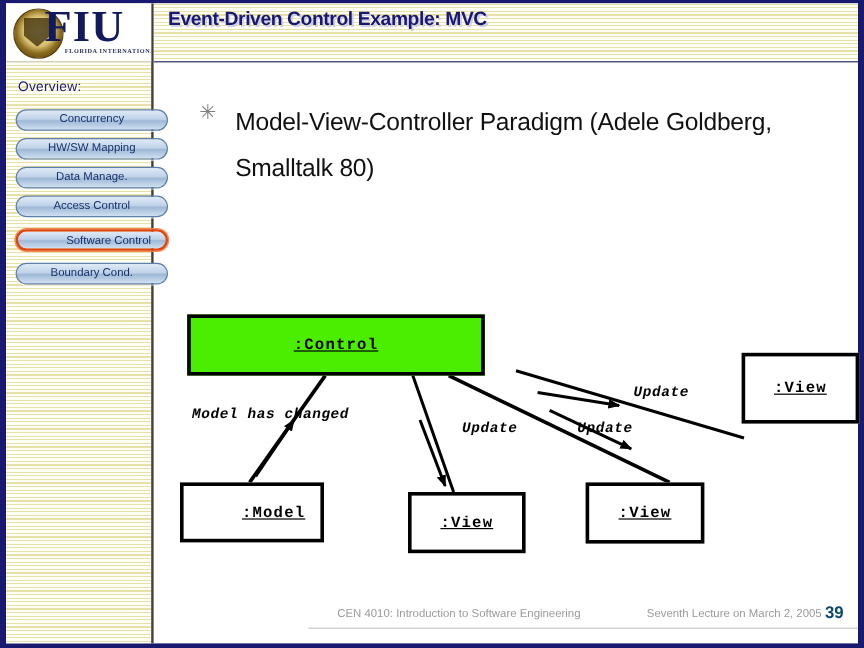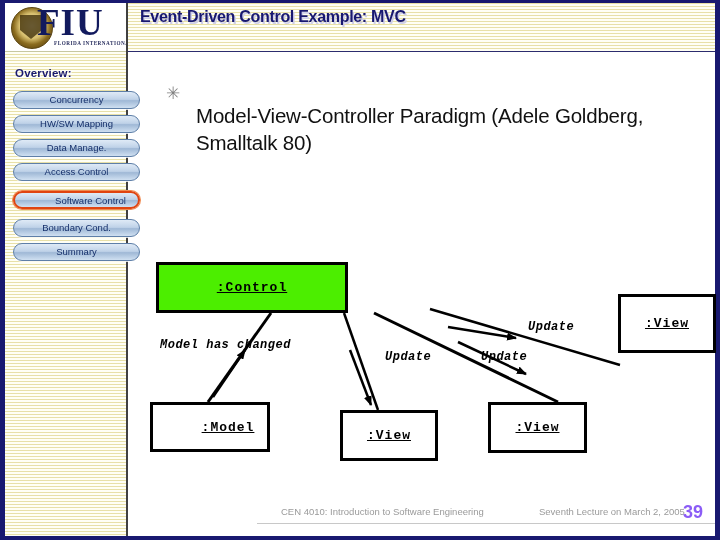--- a/index.html
+++ b/index.html
@@ -62,21 +62,21 @@
     position:absolute;left:49px;top:37px;
     font-family:"Liberation Serif",serif;
     font-size:5.2px;line-height:7px;font-weight:700;
     color:#2a3060;letter-spacing:.5px;white-space:nowrap;
   }
   #sb-body{
     position:absolute;left:0;top:48px;width:121px;height:485px;
   }
   #sb-title{
     position:absolute;left:10px;top:16px;
-    font-size:11.5px;font-weight:700;color:#1a1a6e;
+    font-size:11.5px;font-weight:400;color:#1a1a6e;
     text-shadow:1px 1px 0 #ffffff;
     letter-spacing:.2px;
     text-align:center;
   }
   .sb-btn{
     position:absolute;left:8px;width:127px;height:18px;
     border-radius:9px;
     border:1px solid #5e7fa8;
     background:linear-gradient(to bottom,#dfeaf6 0%,#bfd2e8 46%,#9fb8d6 54%,#cfe0f1 100%);
     box-shadow:0 1px 0 rgba(255,255,255,.8);
@@ -113,23 +113,22 @@
   }
   #bullet-row{
     position:absolute;left:38px;top:30px;right:20px;
     display:flex;align-items:flex-start;
   }
   #bullet-mark{
     color:#808080;font-size:17px;line-height:24px;
     width:30px;flex:0 0 30px;
   }
   #bullet-text{
-    font-size:20.5px;line-height:27px;color:#111111;
+    font-size:20.5px;line-height:39px;color:#111111;
     letter-spacing:-.2px;
-    margin-top:20px;
   }
   
   #diagram{
     position:absolute;left:0;top:150px;width:597px;height:330px;
   }
   #diagram svg{position:absolute;left:0;top:0;}
   .node{
     position:absolute;
     border:3px solid #000000;
     box-sizing:border-box;
@@ -159,21 +158,21 @@
     position:absolute;left:6px;right:0;bottom:0;height:1px;background:#c8c8c8;
   }
   .foot-txt{
     position:absolute;top:2px;
     font-size:9.5px;color:#9a9a9a;white-space:nowrap;
   }
   #foot-course{left:30px;}
   #foot-lecture{left:288px;}
   #foot-page{
     position:absolute;right:12px;top:-2px;
-    font-size:18px;font-weight:700;color:#8b5cf6;
+    font-size:14px;font-weight:700;color:#0c4a6e;
   }
 </style>
 </head>
 <body>
 
 <div id="slide">
 
   <div id="sidebar" class="striped">
 
     <div id="logo-band">
@@ -184,21 +183,20 @@
 
     <div id="sb-body">
       <div id="sb-title">Overview:</div>
 
       <div class="sb-btn" style="top:40px">Concurrency</div>
       <div class="sb-btn" style="top:88px">Data Manage.</div>
       <div class="sb-btn" style="top:64px">HW/SW Mapping</div>
       <div class="sb-btn" style="top:112px">Access Control</div>
       <div class="sb-btn sel" style="top:140px">Software Control</div>
       <div class="sb-btn" style="top:168px">Boundary Cond.</div>
-      <div class="sb-btn" style="top:192px">Summary</div>
     </div>
   </div>
 
   <div id="title-band" class="striped">
     <div id="title-text">Event-Driven Control Example: MVC</div>
   </div>
 
   <div id="content">
 
     <div id="bullet-row">
@@ -225,21 +223,21 @@
 
         <line x1="246" y1="111" x2="430" y2="200" stroke="#000" stroke-width="3"></line>
 
         <line x1="330" y1="140" x2="398" y2="172" stroke="#000" stroke-width="2.5" marker-end="url(#ah)"></line>
 
         <line x1="302" y1="107" x2="492" y2="163" stroke="#000" stroke-width="2.5"></line>
 
         <line x1="320" y1="125" x2="388" y2="136" stroke="#000" stroke-width="2.5" marker-end="url(#ah)"></line>
       </svg>
 
-      <div class="node control" style="left:28px;top:60px;width:192px;height:51px;">
+      <div class="node control" style="left:28px;top:60px;width:248px;height:51px;">
         <span>:Control</span>
       </div>
 
       <div class="node" style="left:22px;top:200px;width:120px;height:50px;padding-left:36px;">
         <span>:Model</span>
       </div>
 
       <div class="node" style="left:212px;top:208px;width:98px;height:51px;">
         <span>:View</span>
       </div>

